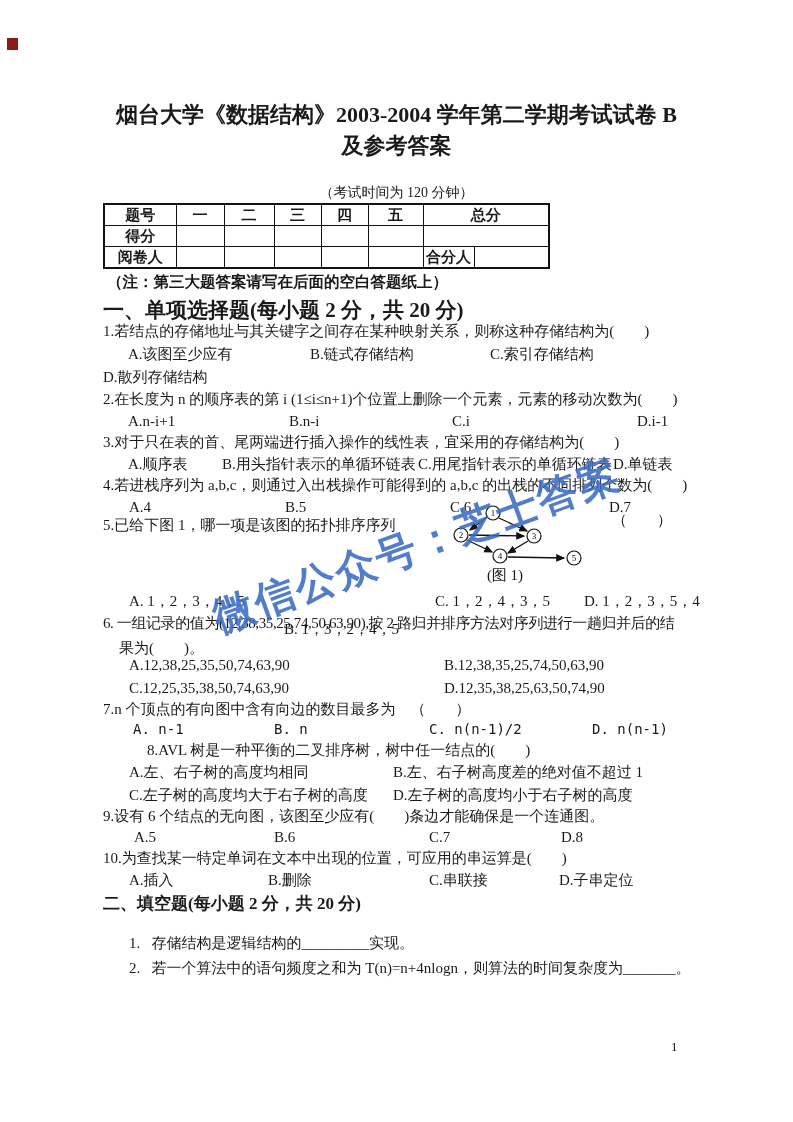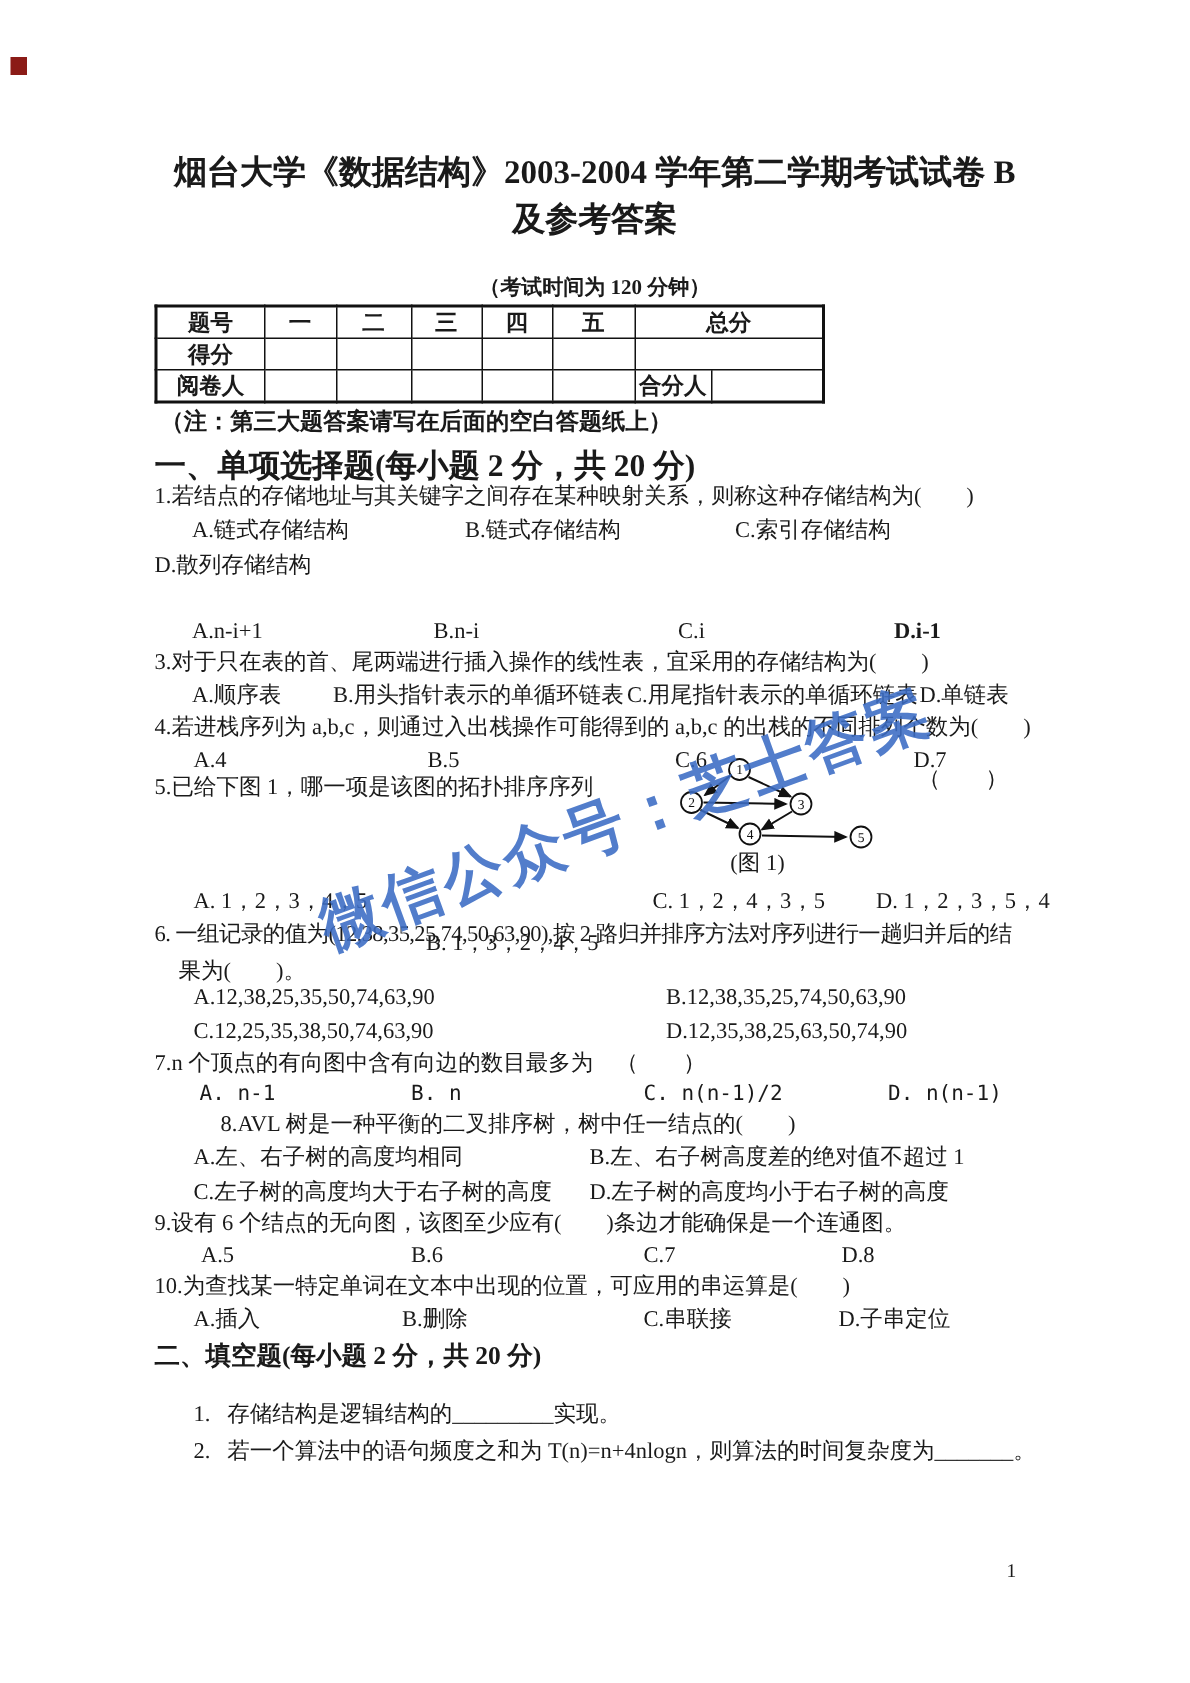--- a/index.html
+++ b/index.html
@@ -9,21 +9,21 @@
     background:#ffffff;
     overflow:hidden;
     font-family:"Liberation Serif","DejaVu Serif",serif;
     color:#1a1a1a;
   }
   .line{position:absolute;font-size:15px;white-space:pre;line-height:1.25;}
   .bold{font-weight:bold;}
   .center{left:0;width:793px;text-align:center;}
   .title1{top:101px;font-size:22px;font-weight:bold;}
   .title2{top:132px;font-size:22px;font-weight:bold;}
-  .timenote{top:184px;font-size:14px;font-weight:bold;}
+  .timenote{top:184px;font-size:14px;font-weight:normal;}
   .mono{font-family:"DejaVu Sans Mono",monospace;font-size:14px;}
   .tight{letter-spacing:-0.4px;}
   
   table.score{
     position:absolute;left:103px;top:203px;
     border-collapse:collapse;table-layout:fixed;
     border:2px solid #111;
   }
   table.score th,table.score td{
     border:1.6px solid #111;
@@ -100,29 +100,30 @@
       <td></td>
     </tr>
   </tbody>
     </table>
 
   <div class="line bold" style="left:107px;top:272px;font-size:15.5px;">（注：第三大题答案请写在后面的空白答题纸上）</div>
 
   <div class="line bold" style="left:103px;top:297px;font-size:21px;">一、单项选择题(每小题 2 分，共 20 分)</div>
 
   <div class="line" style="left:103px;top:322px;">1.若结点的存储地址与其关键字之间存在某种映射关系，则称这种存储结构为(　　)</div>
-  <div class="line" style="left:128px;top:345px;">A.链式存储结构</div>
+  <div class="line" style="left:128px;top:345px;">A.该图至少应有</div>
   <div class="line" style="left:310px;top:345px;">B.链式存储结构</div>
   <div class="line" style="left:490px;top:345px;">C.索引存储结构</div>
   <div class="line" style="left:103px;top:368px;">D.散列存储结构</div>
 
+  <div class="line" style="left:103px;top:390px;">2.在长度为 n 的顺序表的第 i (1≤i≤n+1)个位置上删除一个元素，元素的移动次数为(　　)</div>
   <div class="line" style="left:128px;top:412px;">A.n-i+1</div>
   <div class="line" style="left:289px;top:412px;">B.n-i</div>
   <div class="line" style="left:452px;top:412px;">C.i</div>
-  <div class="line" style="left:596px;top:412px;font-weight:bold;">D.i-1</div>
+  <div class="line" style="left:637px;top:412px;">D.i-1</div>
 
   <div class="line" style="left:103px;top:433px;">3.对于只在表的首、尾两端进行插入操作的线性表，宜采用的存储结构为(　　)</div>
   <div class="line" style="left:128px;top:455px;">A.顺序表</div>
   <div class="line" style="left:222px;top:455px;">B.用头指针表示的单循环链表</div>
   <div class="line" style="left:418px;top:455px;">C.用尾指针表示的单循环链表</div>
   <div class="line" style="left:613px;top:455px;">D.单链表</div>
 
   <div class="line" style="left:103px;top:476px;">4.若进栈序列为 a,b,c，则通过入出栈操作可能得到的 a,b,c 的出栈的不同排列个数为(　　)</div>
   <div class="line" style="left:129px;top:498px;">A.4</div>
   <div class="line" style="left:285px;top:498px;">B.5</div>

